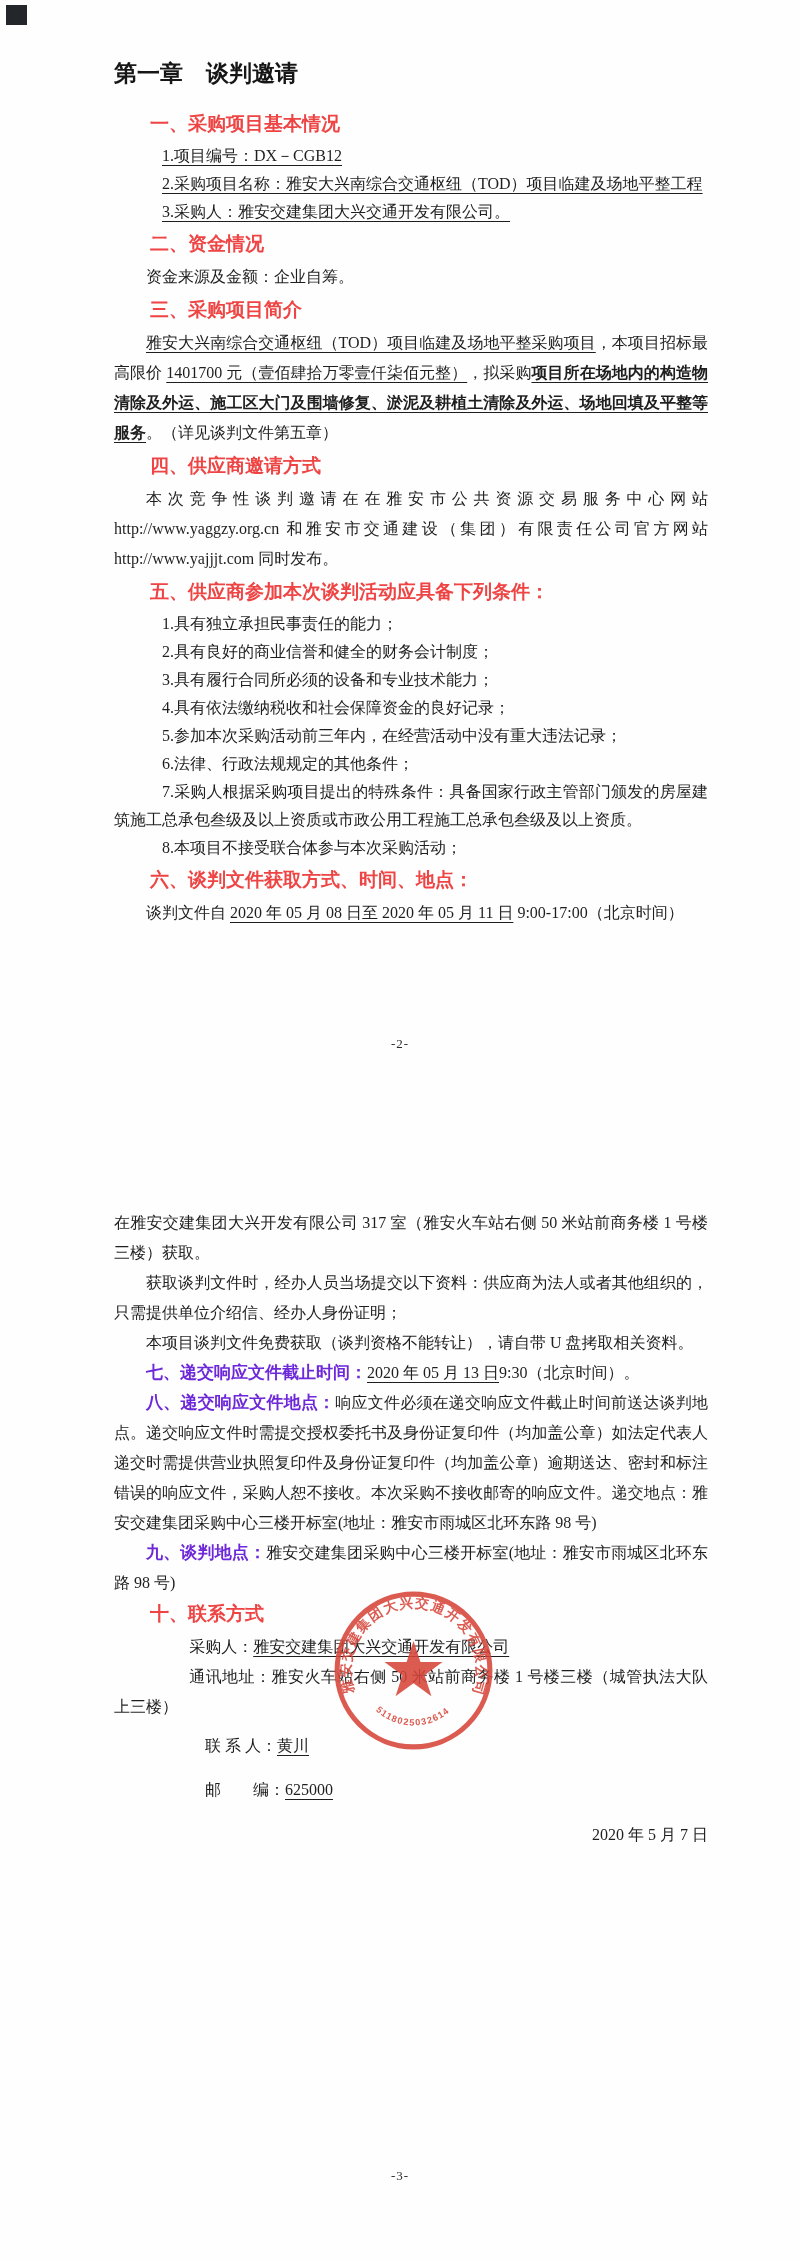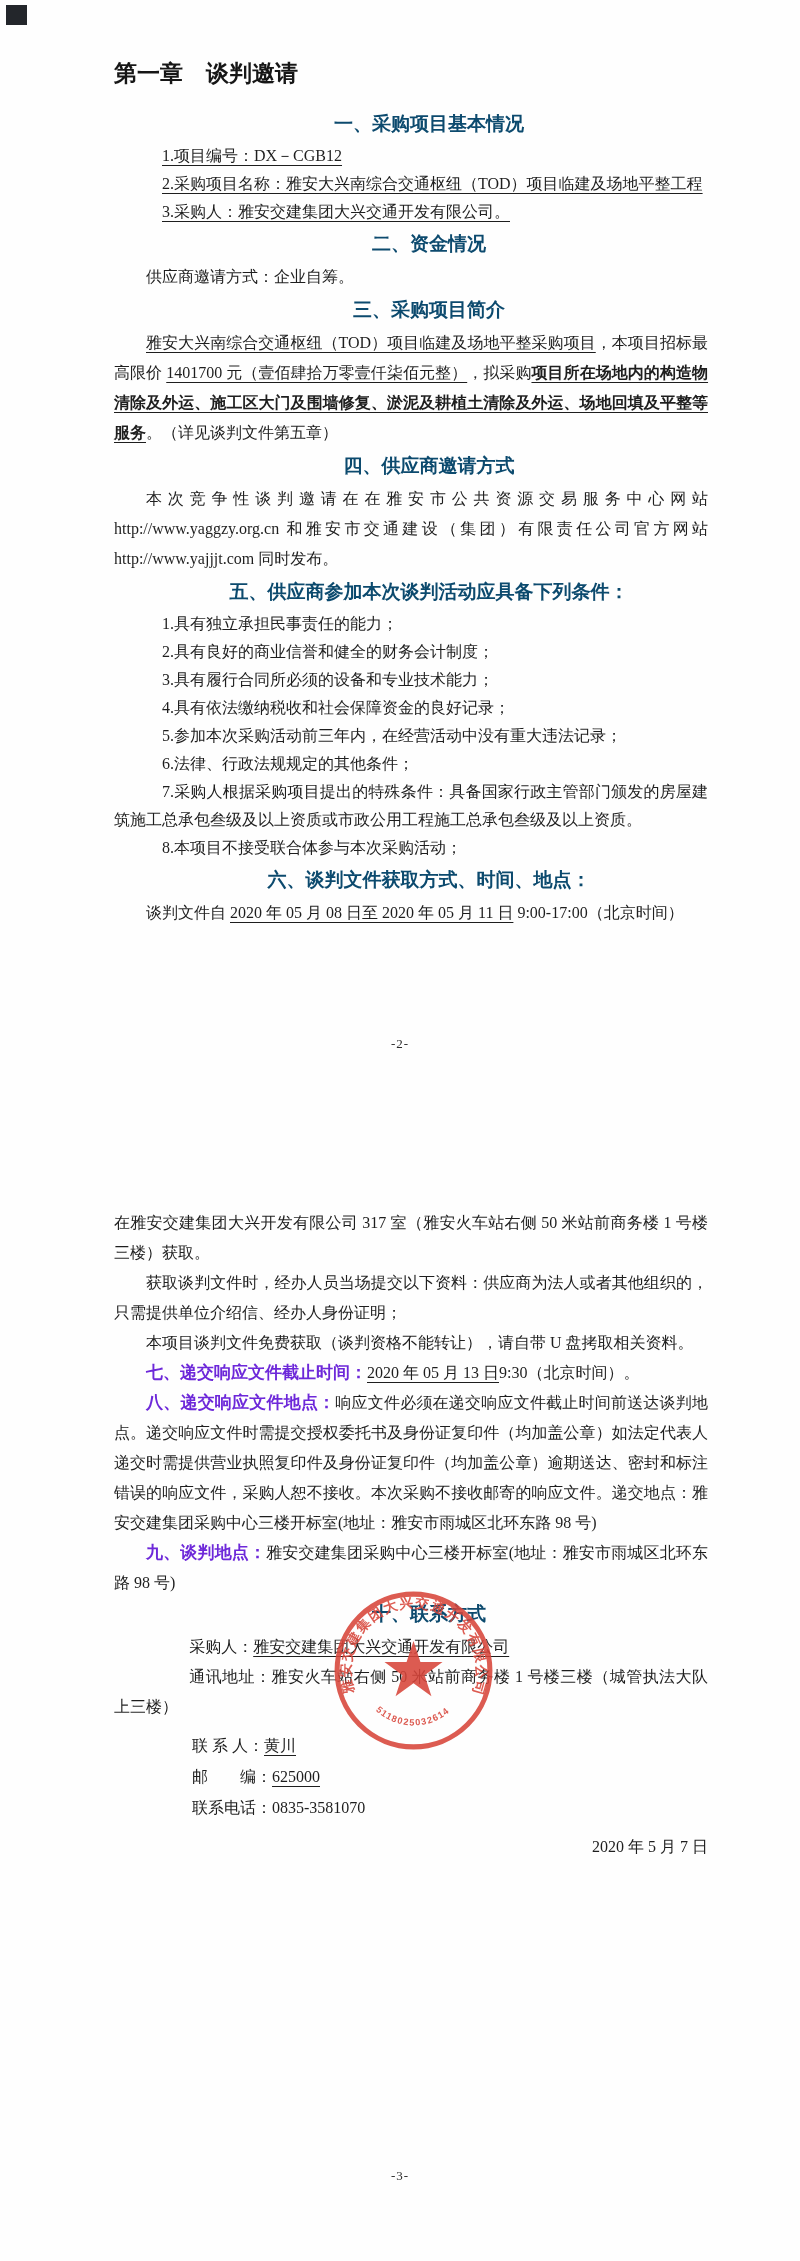--- a/index.html
+++ b/index.html
@@ -18,33 +18,32 @@
   .content{position:absolute;left:114px;width:594px;}
   #p2{top:56px;}
   #p3{top:1208px;}
   .doc-title{
     font-size:23px;font-weight:bold;text-align:left;
     margin:0 0 18px 0;line-height:34px;color:#161616;
     font-family:"Liberation Sans","DejaVu Sans",sans-serif;
   }
   .sec-h{
     font-size:19px;font-weight:bold;margin:2px 0;line-height:32px;
-    padding-left:36px;color:#0c4a6e;
+    padding-left:36px;color:#ef4444;
     font-family:"Liberation Sans","DejaVu Sans",sans-serif;
-    text-align:center;
   }
   p.body{font-size:16px;line-height:30px;margin:0;text-align:justify;}
   p.lh28{line-height:28px;}
   .ind2{text-indent:2em;}
   .ind3{text-indent:3em;}
   .u{text-decoration:underline;text-underline-offset:4px;text-decoration-thickness:1px;}
   .bu{font-weight:bold;text-decoration:underline;text-underline-offset:4px;}
   .inline-h{font-size:17px;font-weight:bold;font-family:"Liberation Sans","DejaVu Sans",sans-serif;color:#6d28d9;}
   .sec-para{text-indent:2em;}
-  .cline{font-size:16px;line-height:28px;margin:3px;padding-left:75px;}
+  .cline{font-size:16px;line-height:28px;margin:16px;padding-left:75px;}
   .c2{text-indent:4.7em;}
   .mt8{margin-top:0;}
   .mt10{margin-top:10px;}
   .date-line{font-size:16px;line-height:30px;margin:10px 0 0 0;text-align:right;}
   .page-marker{
     position:absolute;left:0;width:800px;text-align:center;
     font-size:13px;color:#2a2a2a;letter-spacing:1px;
   }
   #m2{top:1036px;}
   #m3{top:2168px;}
@@ -65,21 +64,21 @@
 
   <h1 class="doc-title">第一章　谈判邀请</h1>
 
 
   <h2 class="sec-h">一、采购项目基本情况</h2>
   <p class="body lh28 ind3 u">1.项目编号：DX－CGB12</p>
   <p class="body lh28 ind3 u">2.采购项目名称：雅安大兴南综合交通枢纽（TOD）项目临建及场地平整工程</p>
   <p class="body lh28 ind3 u">3.采购人：雅安交建集团大兴交通开发有限公司。</p>
 
   <h2 class="sec-h">二、资金情况</h2>
-  <p class="body ind2">供应商邀请方式：企业自筹。</p>
+  <p class="body ind2">资金来源及金额：企业自筹。</p>
 
   <h2 class="sec-h">三、采购项目简介</h2>
   <p class="body ind2"><span class="u">雅安大兴南综合交通枢纽（TOD）项目临建及场地平整采购项目</span><span>，本项目招标最高限价 </span><span class="u">1401700 元（壹佰肆拾万零壹仟柒佰元整）</span><span>，拟采购</span><span class="bu">项目所在场地内的构造物清除及外运、施工区大门及围墙修复、淤泥及耕植土清除及外运、场地回填及平整等服务</span><span>。（详见谈判文件第五章）</span></p>
 
   <h2 class="sec-h">四、供应商邀请方式</h2>
   <p class="body ind2">本次竞争性谈判邀请在在雅安市公共资源交易服务中心网站 http://www.yaggzy.org.cn 和雅安市交通建设（集团）有限责任公司官方网站 http://www.yajjjt.com 同时发布。</p>
 
   <h2 class="sec-h">五、供应商参加本次谈判活动应具备下列条件：</h2>
   <p class="body lh28 ind3">1.具有独立承担民事责任的能力；</p>
   <p class="body lh28 ind3">2.具有良好的商业信誉和健全的财务会计制度；</p>
@@ -112,21 +111,20 @@
   <h2 class="sec-h mt8">十、联系方式</h2>
 
   <p class="body c2 mt8"><span>采购人：</span><span class="u">雅安交建集团大兴交通开发有限公司</span></p>
 
   <p class="body c2 mt8"><span>通讯地址：</span><span>雅安火车站右侧 50 米站前商务楼 1 号楼三楼（城管执法大队上三楼）</span></p>
 
   <p class="cline mt10"><span>联 系 人：</span><span class="u">黄川</span></p>
 
   <p class="cline"><span>邮　　编：</span><span class="u">625000</span></p>
 
-  <p class="cline"><span>联系电话：</span><span>0835-3581070</span></p>
 
   <p class="date-line">2020 年 5 月 7 日</p>
 
 </div>
 
 <svg class="stamp" viewBox="0 0 160 160" aria-hidden="true">
   <defs>
     <path id="arcTop" d="M 21.7 101.2 A 62 62 0 1 1 138.3 101.2"></path>
     <path id="arcBot" d="M 37.4 113.2 A 54 54 0 0 0 122.6 113.2"></path>
   </defs>

